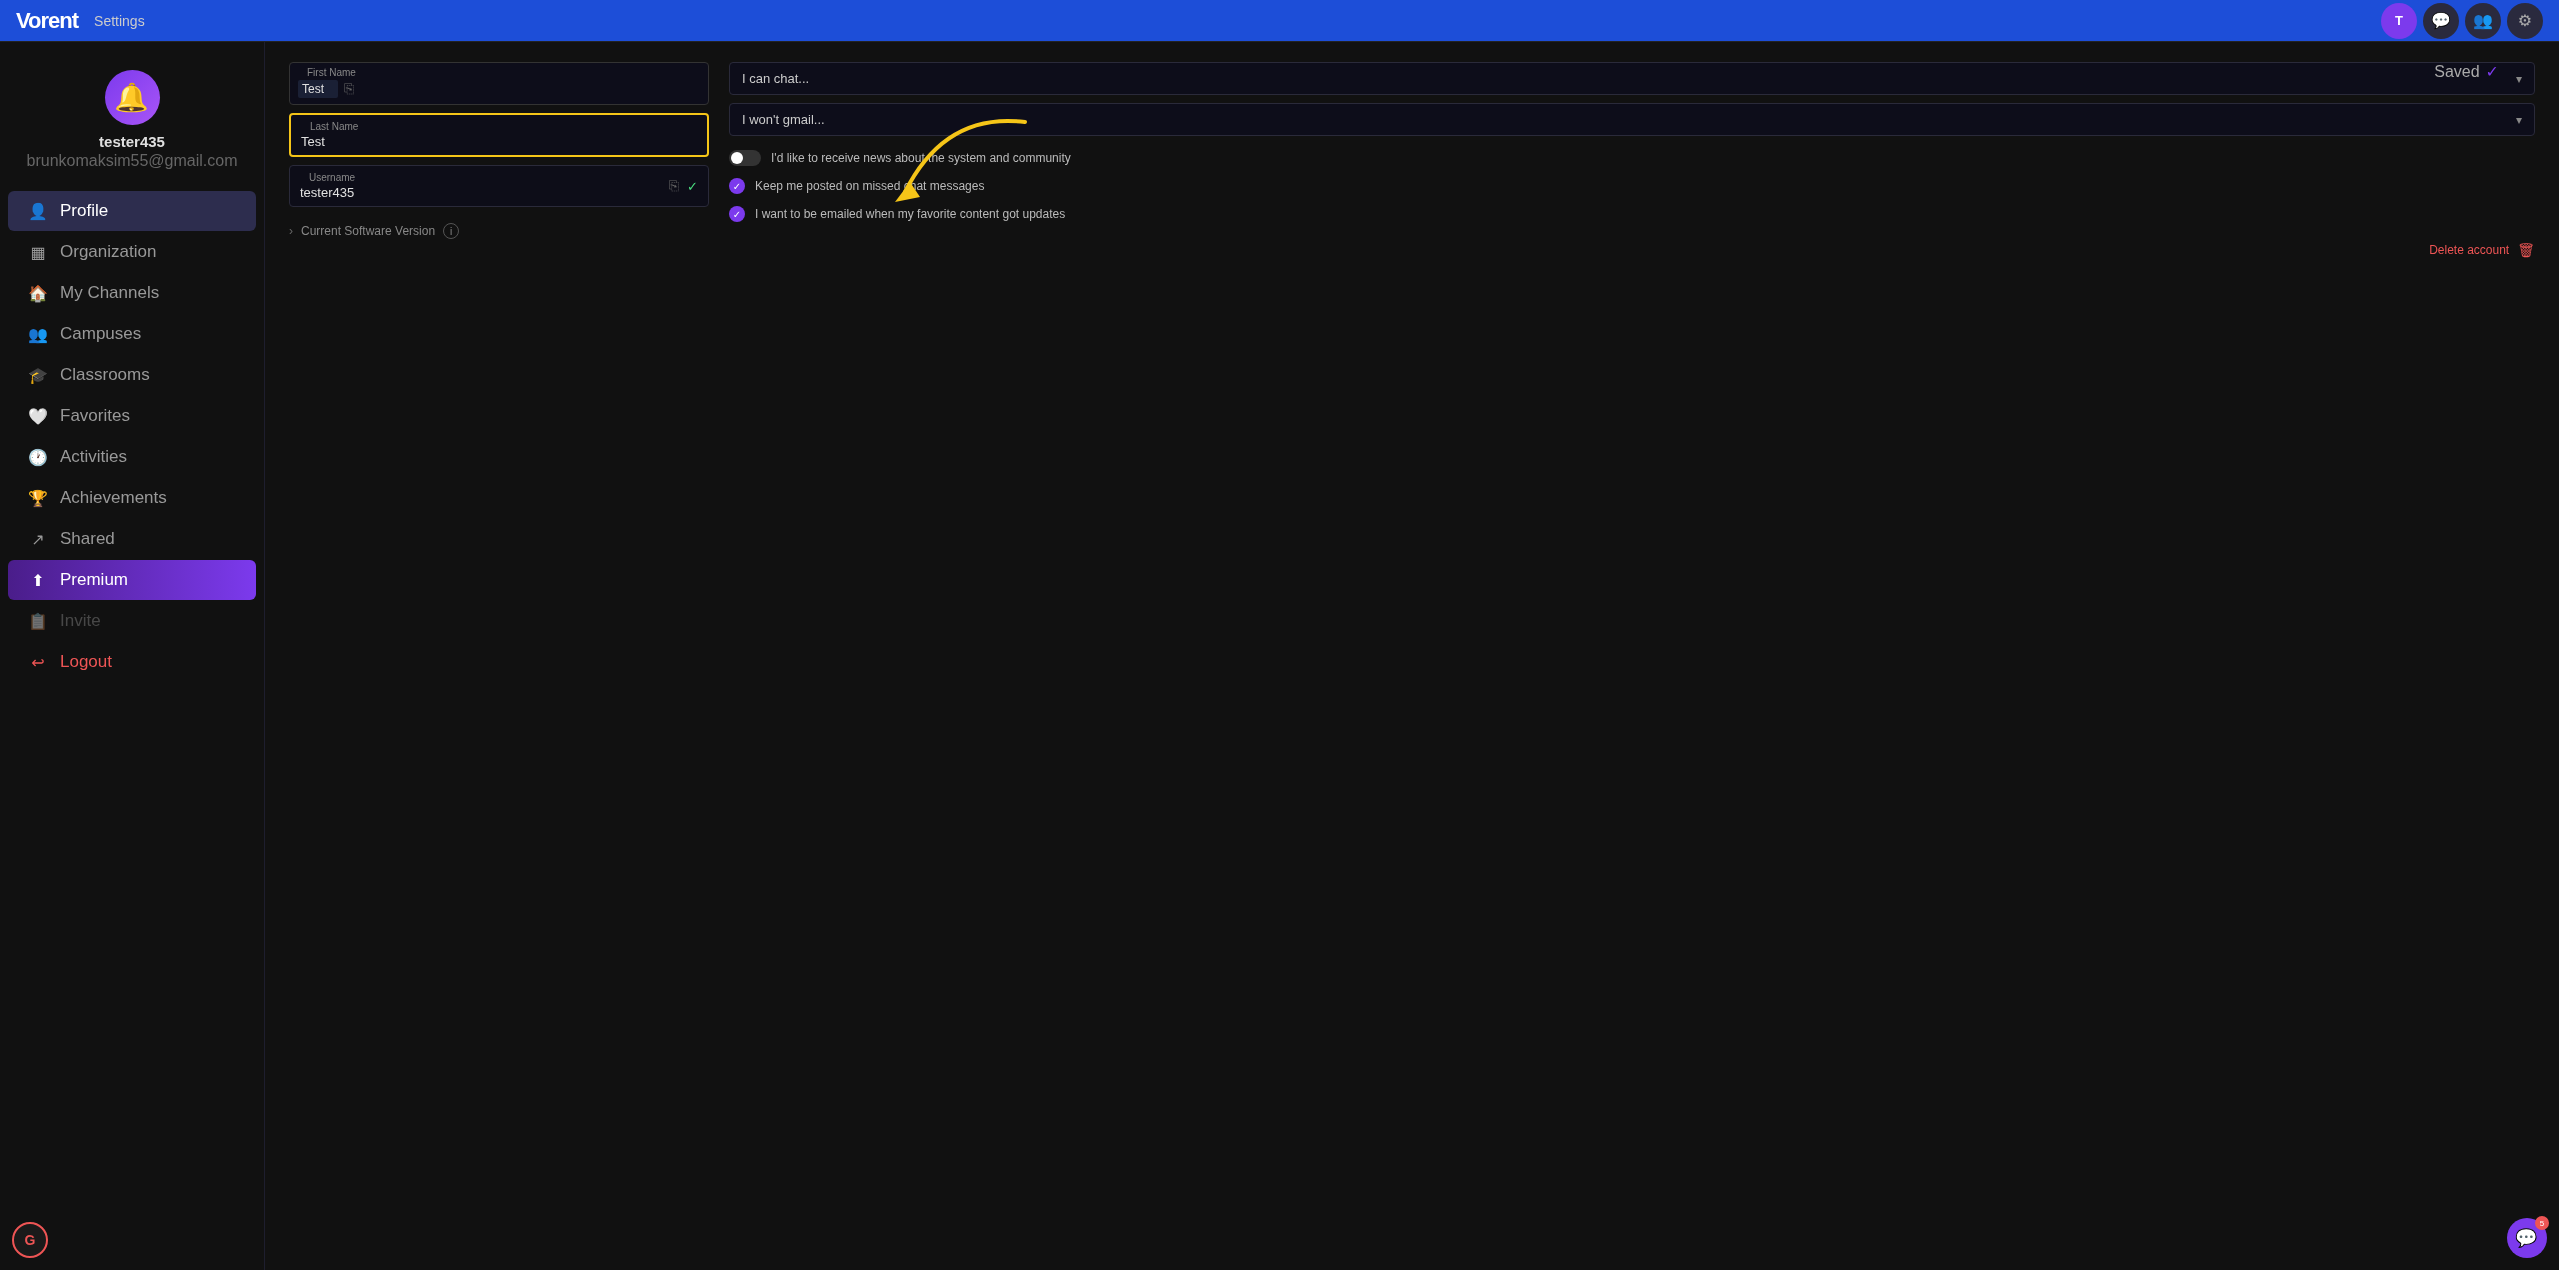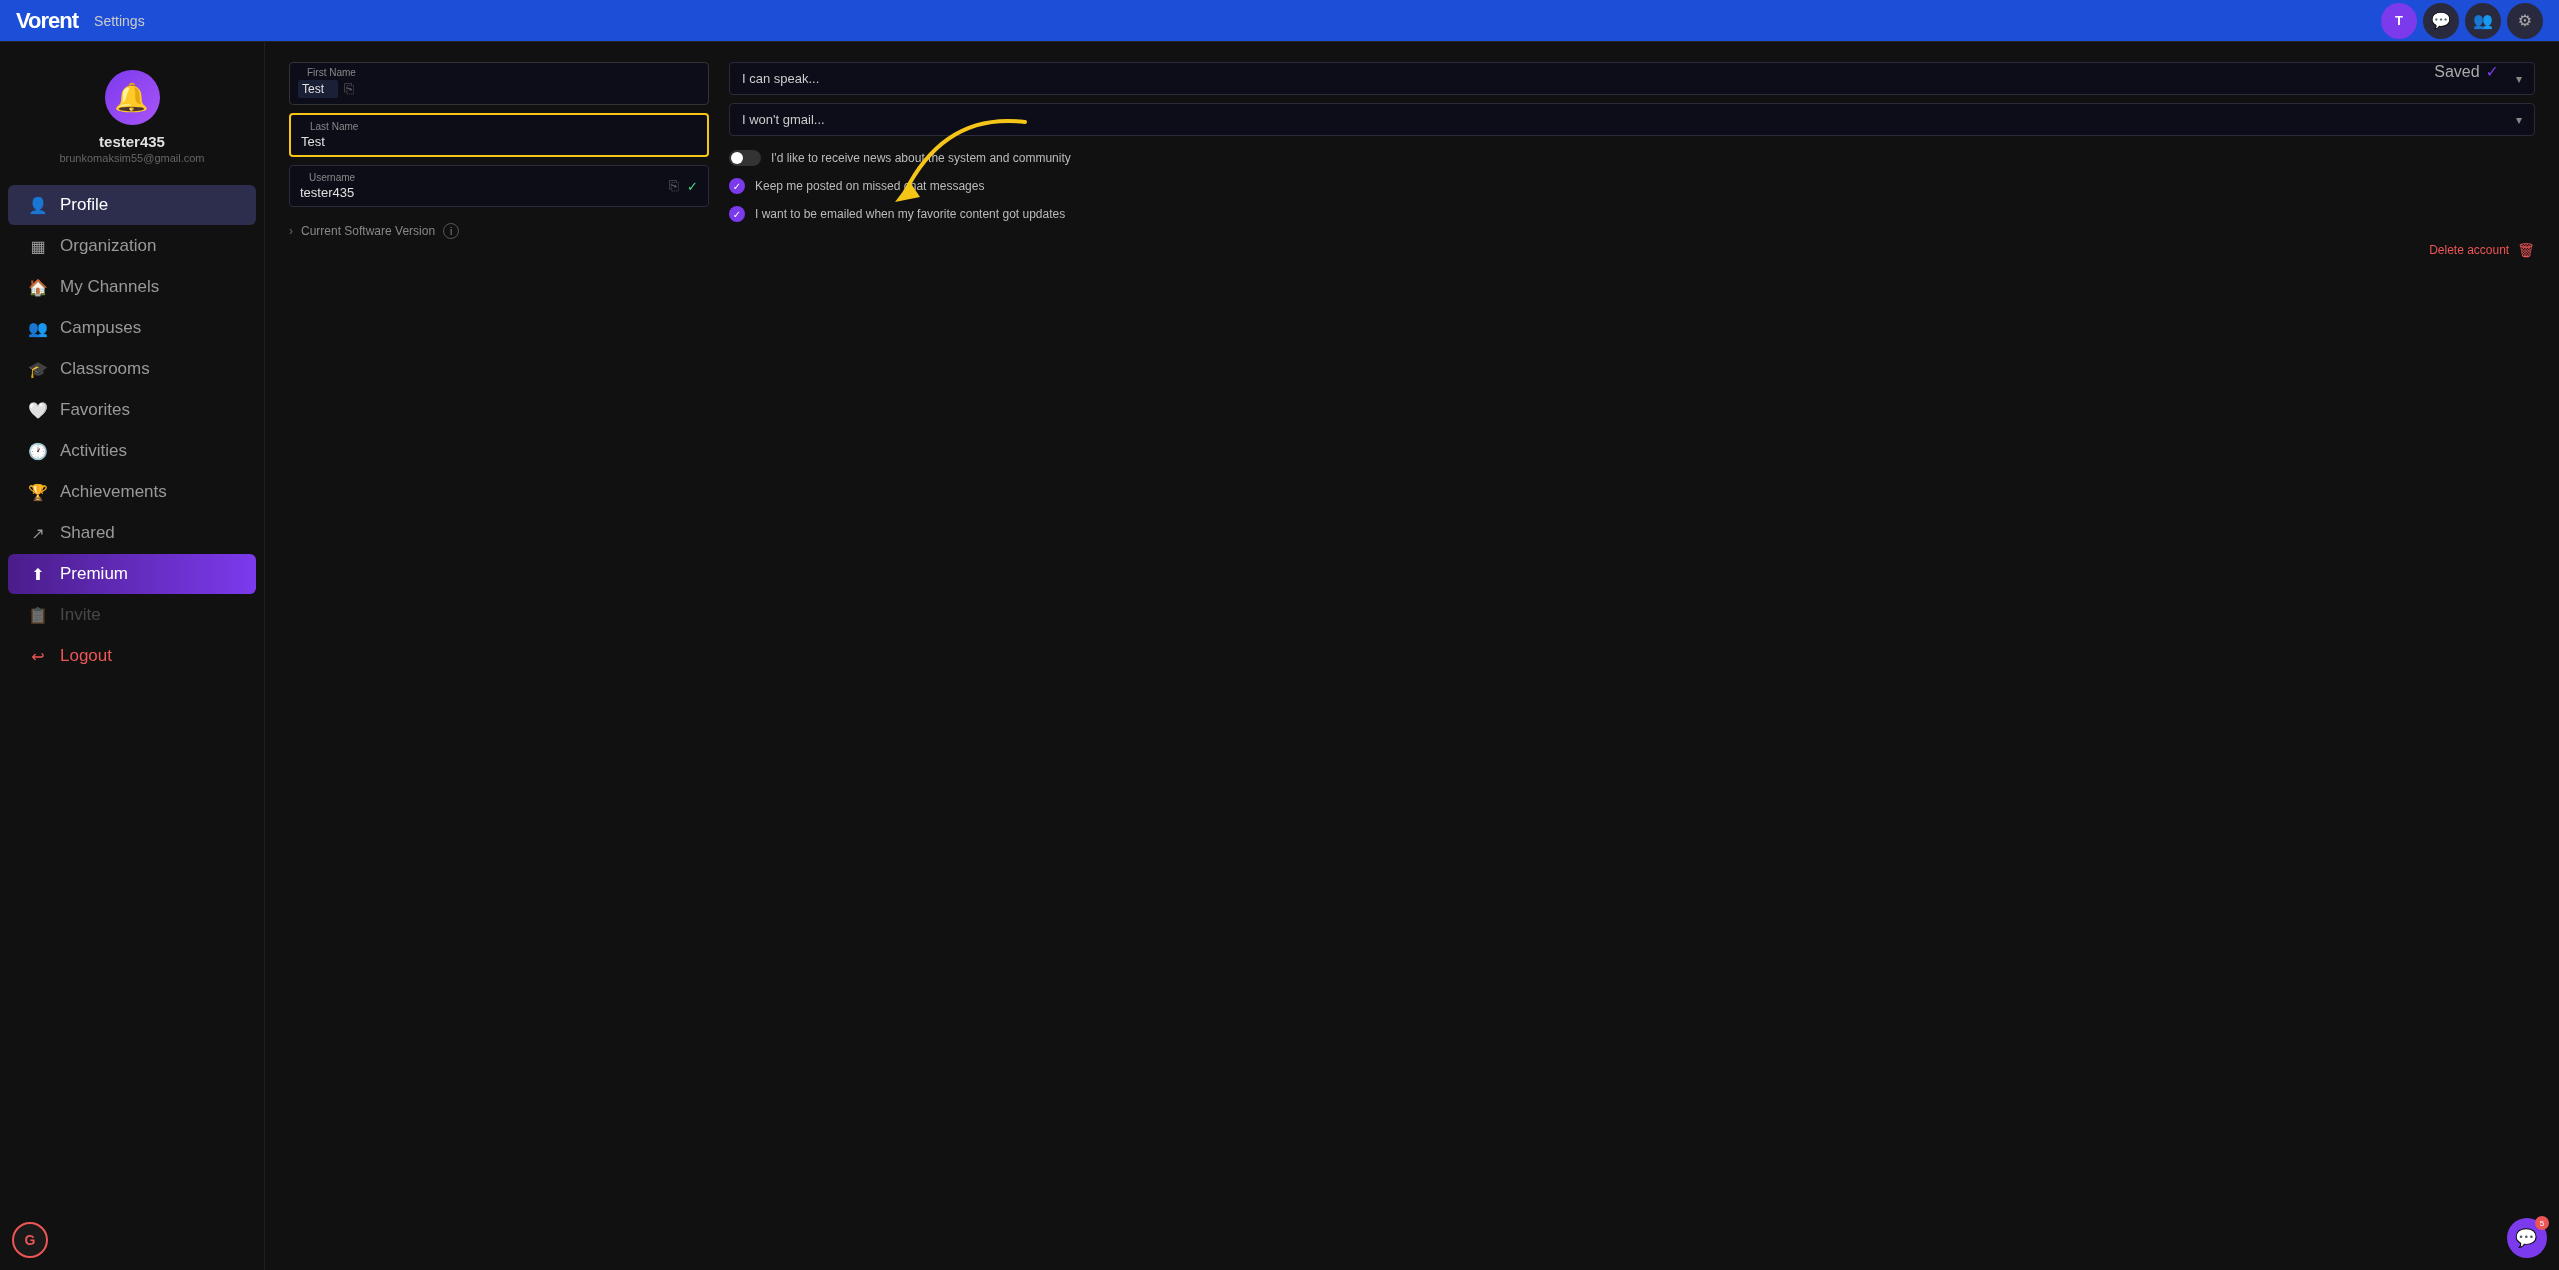--- a/index.html
+++ b/index.html
@@ -94,21 +94,21 @@
       color: #fff;
       margin-bottom: 8px;
     }
     .sidebar-username {
       color: #e0e0e0;
       font-size: 15px;
       font-weight: 600;
     }
     .sidebar-email {
       color: #666;
-      font-size: 11px;
+      font-size: 16px;
       margin-top: 2px;
     }
     .sidebar-nav {
       flex: 1;
     }
     .nav-item {
       display: flex;
       align-items: center;
       gap: 12px;
       padding: 10px 20px;
@@ -456,21 +456,21 @@
           <span class="chevron">›</span>
           <span>Current Software Version</span>
           <div class="info-icon">i</div>
         </div>
       </div>
 
       <div class="right-col">
 
         <div style="margin-bottom:10px;">
           <div class="select-group" style="margin-bottom:8px;">
-            <span class="select-value">I can speak...</span>
+            <span class="select-value">I can chat...</span>
             <span class="select-arrow">▾</span>
           </div>
           <div class="select-group">
             <span class="select-value">I won't gmail...</span>
             <span class="select-arrow">▾</span>
           </div>
         </div>
 
         <div style="display:flex; flex-direction:column; gap:8px; margin-top:8px;">
 

